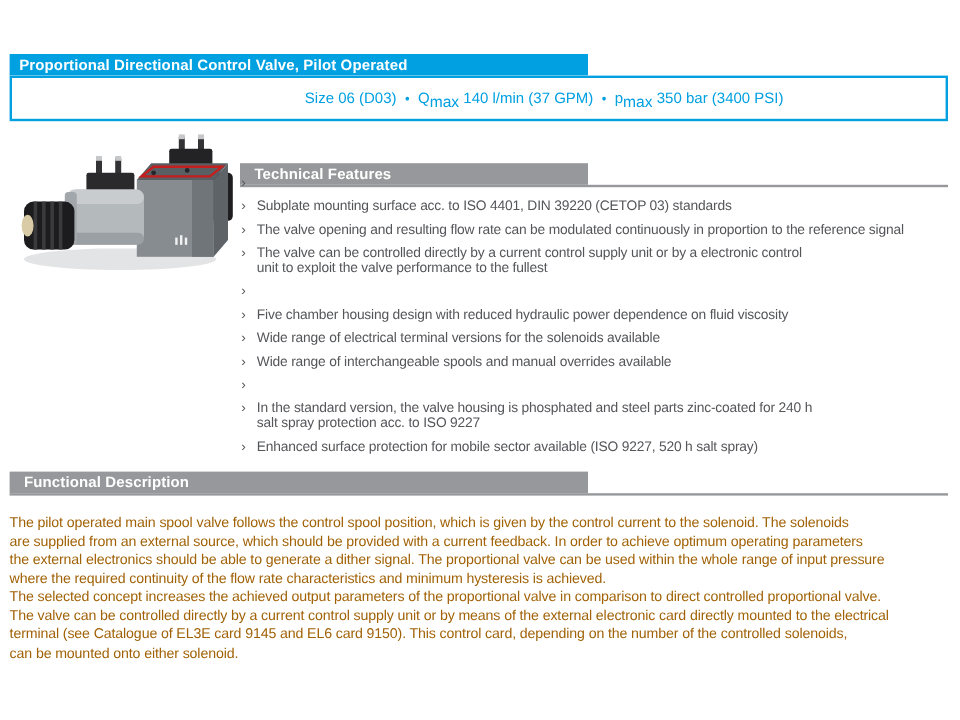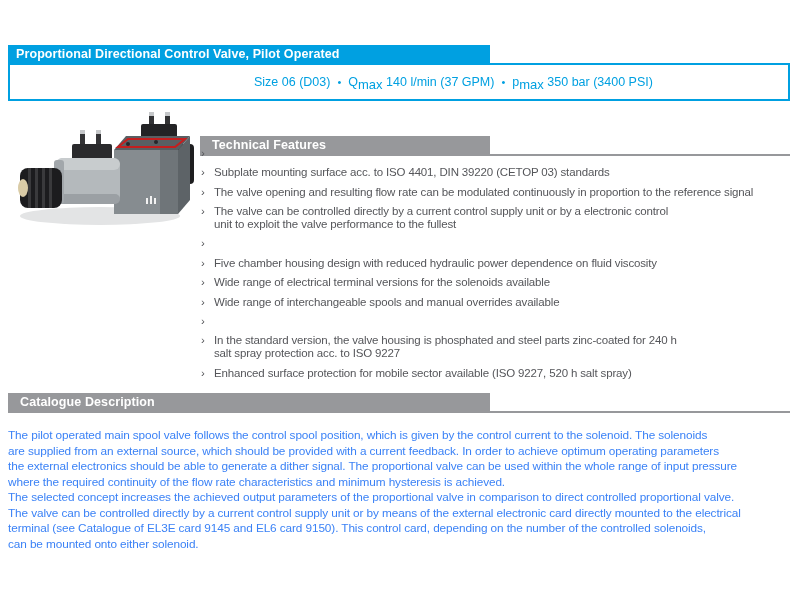--- a/index.html
+++ b/index.html
@@ -37,21 +37,21 @@
 
   
   .features { position:absolute; left:201px; top:147px; width:600px;
               list-style:none; color:#55565A; }
   .features li { display:flex; font-size:11.5px; line-height:12.8px;
                  margin-bottom:6.6px; letter-spacing:-0.15px; }
   .features .marker { width:13px; flex:0 0 13px; color:#55565A; }
   .features .txt { white-space:pre-line; }
 
   
-  .desc { position:absolute; left:8px; top:428px; width:788px; color:#3b82f6; }
+  .desc { position:absolute; left:8px; top:428px; width:788px; color:#a16207; }
   .desc p { font-size:11.8px; line-height:15.5px; white-space:pre-line;
             letter-spacing:-0.1px; }
 </style>
 </head>
 <body>
 
 <div class="page">
 
   <div class="titlebar">
     <span>Proportional Directional Control Valve, Pilot Operated</span>
@@ -157,21 +157,21 @@
         <span class="txt">In the standard version, the valve housing is phosphated and steel parts zinc-coated for 240 h
 salt spray protection acc. to ISO 9227</span>
       </li>
     <li>
         <span class="marker">›</span>
         <span class="txt">Enhanced surface protection for mobile sector available (ISO 9227, 520 h salt spray)</span>
       </li>
   </ul>
 
   <div class="section-bar func-bar">
-    <div class="fill">Catalogue Description</div>
+    <div class="fill">Functional Description</div>
   </div>
 
   <div class="desc">
     <p>The pilot operated main spool valve follows the control spool position, which is given by the control current to the solenoid. The solenoids
 are supplied from an external source, which should be provided with a current feedback. In order to achieve optimum operating parameters
 the external electronics should be able to generate a dither signal. The proportional valve can be used within the whole range of input pressure
 where the required continuity of the flow rate characteristics and minimum hysteresis is achieved.</p>
     <p>The selected concept increases the achieved output parameters of the proportional valve in comparison to direct controlled proportional valve.
 The valve can be controlled directly by a current control supply unit or by means of the external electronic card directly mounted to the electrical
 terminal (see Catalogue of EL3E card 9145 and EL6 card 9150). This control card, depending on the number of the controlled solenoids,

